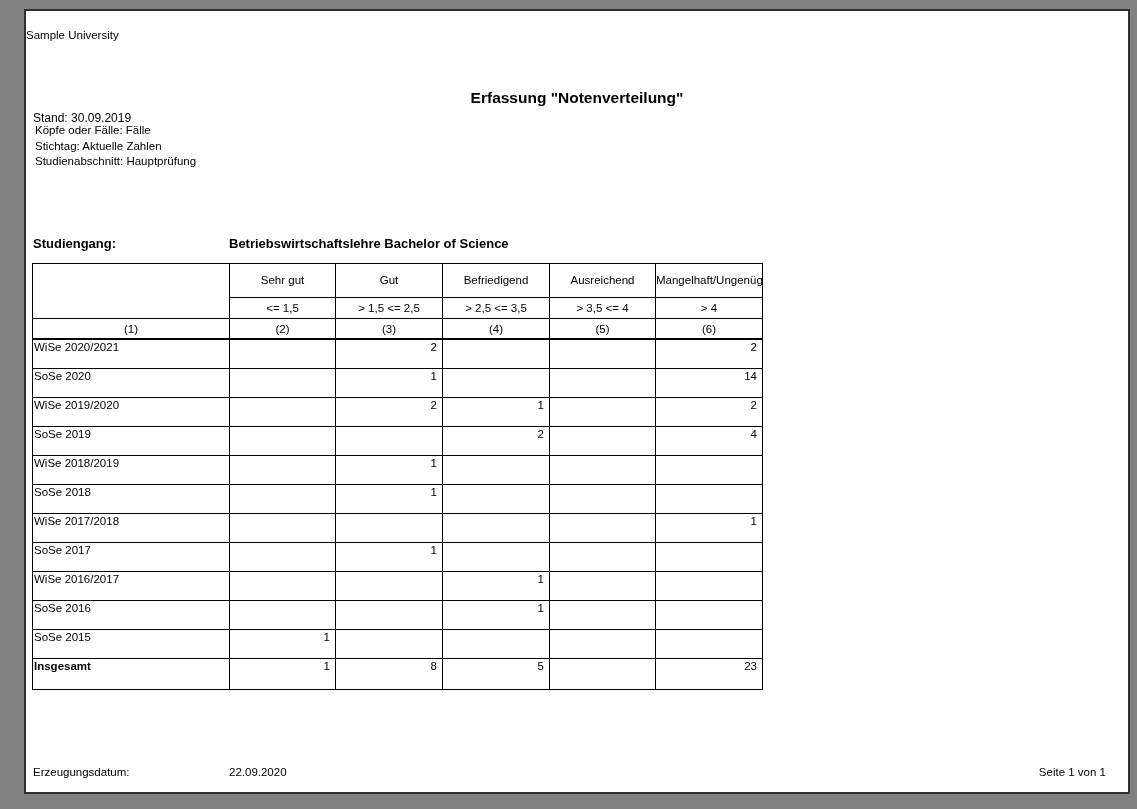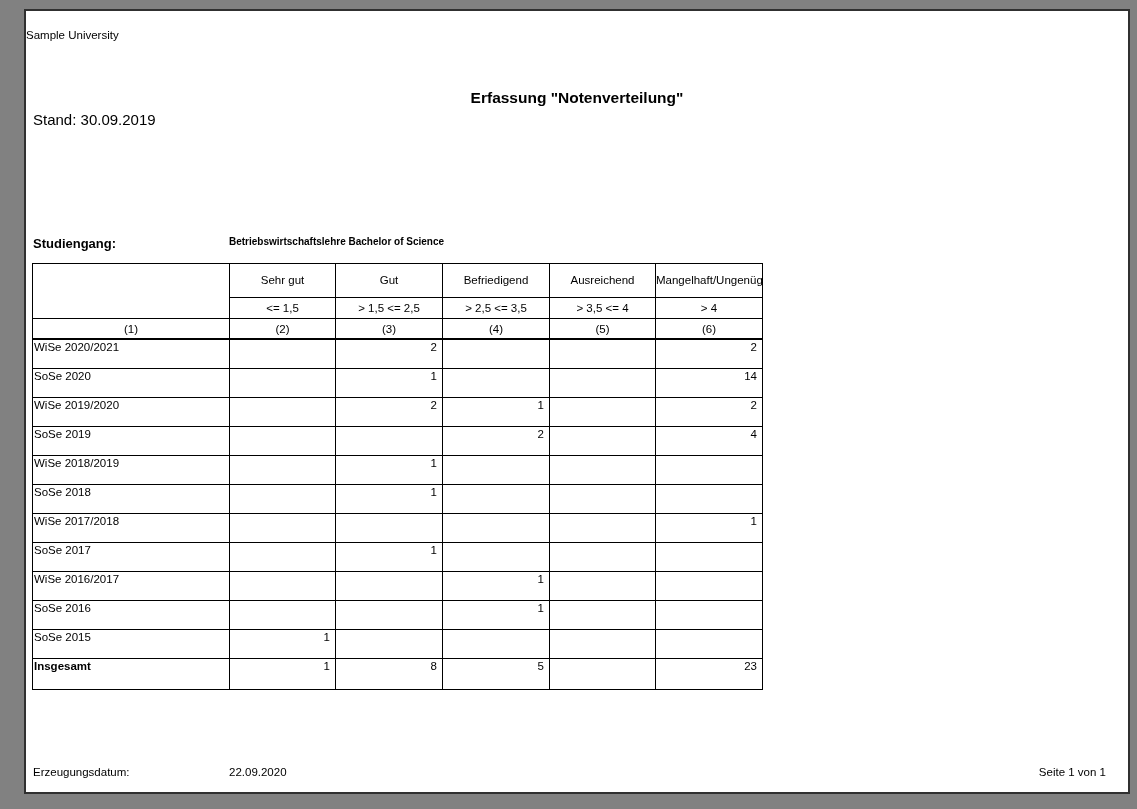--- a/index.html
+++ b/index.html
@@ -31,35 +31,35 @@
     font-size: 11.5px;
   }
   .report-title {
     left: 0; right: 0; top: 78px;
     text-align: center;
     font-size: 15.5px;
     font-weight: bold;
   }
   .stand {
     left: 7px; top: 100px;
-    font-size: 15px;
+    font-size: 12px;
   }
   .info-block {
     left: 9px; top: 112px;
     font-size: 11.5px;
     line-height: 15.5px;
   }
   .studiengang-label {
     left: 7px; top: 225px;
     font-size: 13px;
     font-weight: bold;
   }
   .studiengang-value {
     left: 203px; top: 225px;
-    font-size: 10px;
+    font-size: 13px;
     font-weight: bold;
   }
 
   table.grade-table {
     position: absolute;
     left: 6px; top: 252px;
     width: 730px;
     border-collapse: collapse;
     table-layout: fixed;
     padding-left: 46px;
@@ -93,20 +93,25 @@
 <body>
 
 <div class="page">
 
   <div class="abs university">Sample University</div>
 
   <div class="abs report-title">Erfassung "Notenverteilung"</div>
 
   <div class="abs stand">Stand: 30.09.2019</div>
 
+  <div class="abs info-block">
+    <div>Köpfe oder Fälle: Fälle</div>
+    <div>Stichtag: Aktuelle Zahlen</div>
+    <div>Studienabschnitt: Hauptprüfung</div>
+  </div>
 
   <div class="abs studiengang-label">Studiengang:</div>
   <div class="abs studiengang-value">Betriebswirtschaftslehre Bachelor of Science</div>
 
   <table class="grade-table">
     <colgroup>
       <col style="width:197px">
       <col style="width:106px">
       <col style="width:107px">
       <col style="width:107px">

